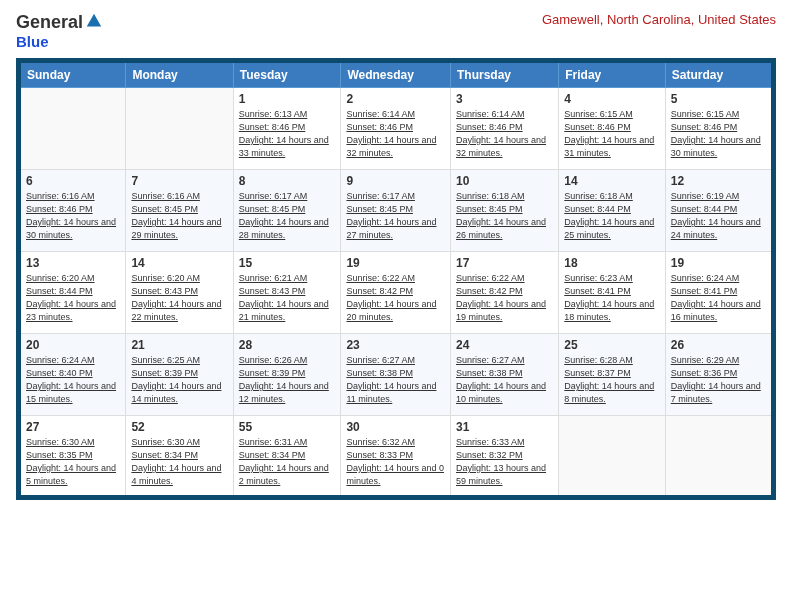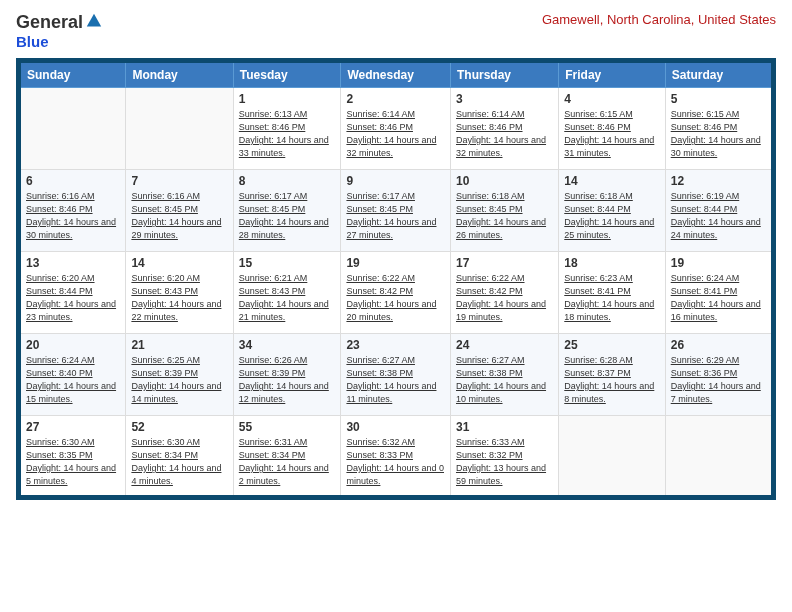--- a/index.html
+++ b/index.html
@@ -223,21 +223,21 @@
         <tr>
           <td>
             <span class="day-number">20</span>
             <div class="day-info">Sunrise: 6:24 AM<br>Sunset: 8:40 PM<br>Daylight: 14 hours and 15 minutes.</div>
           </td>
           <td>
             <span class="day-number">21</span>
             <div class="day-info">Sunrise: 6:25 AM<br>Sunset: 8:39 PM<br>Daylight: 14 hours and 14 minutes.</div>
           </td>
           <td>
-            <span class="day-number">34</span>
+            <span class="day-number">28</span>
             <div class="day-info">Sunrise: 6:26 AM<br>Sunset: 8:39 PM<br>Daylight: 14 hours and 12 minutes.</div>
           </td>
           <td>
             <span class="day-number">23</span>
             <div class="day-info">Sunrise: 6:27 AM<br>Sunset: 8:38 PM<br>Daylight: 14 hours and 11 minutes.</div>
           </td>
           <td>
             <span class="day-number">24</span>
             <div class="day-info">Sunrise: 6:27 AM<br>Sunset: 8:38 PM<br>Daylight: 14 hours and 10 minutes.</div>
           </td>

